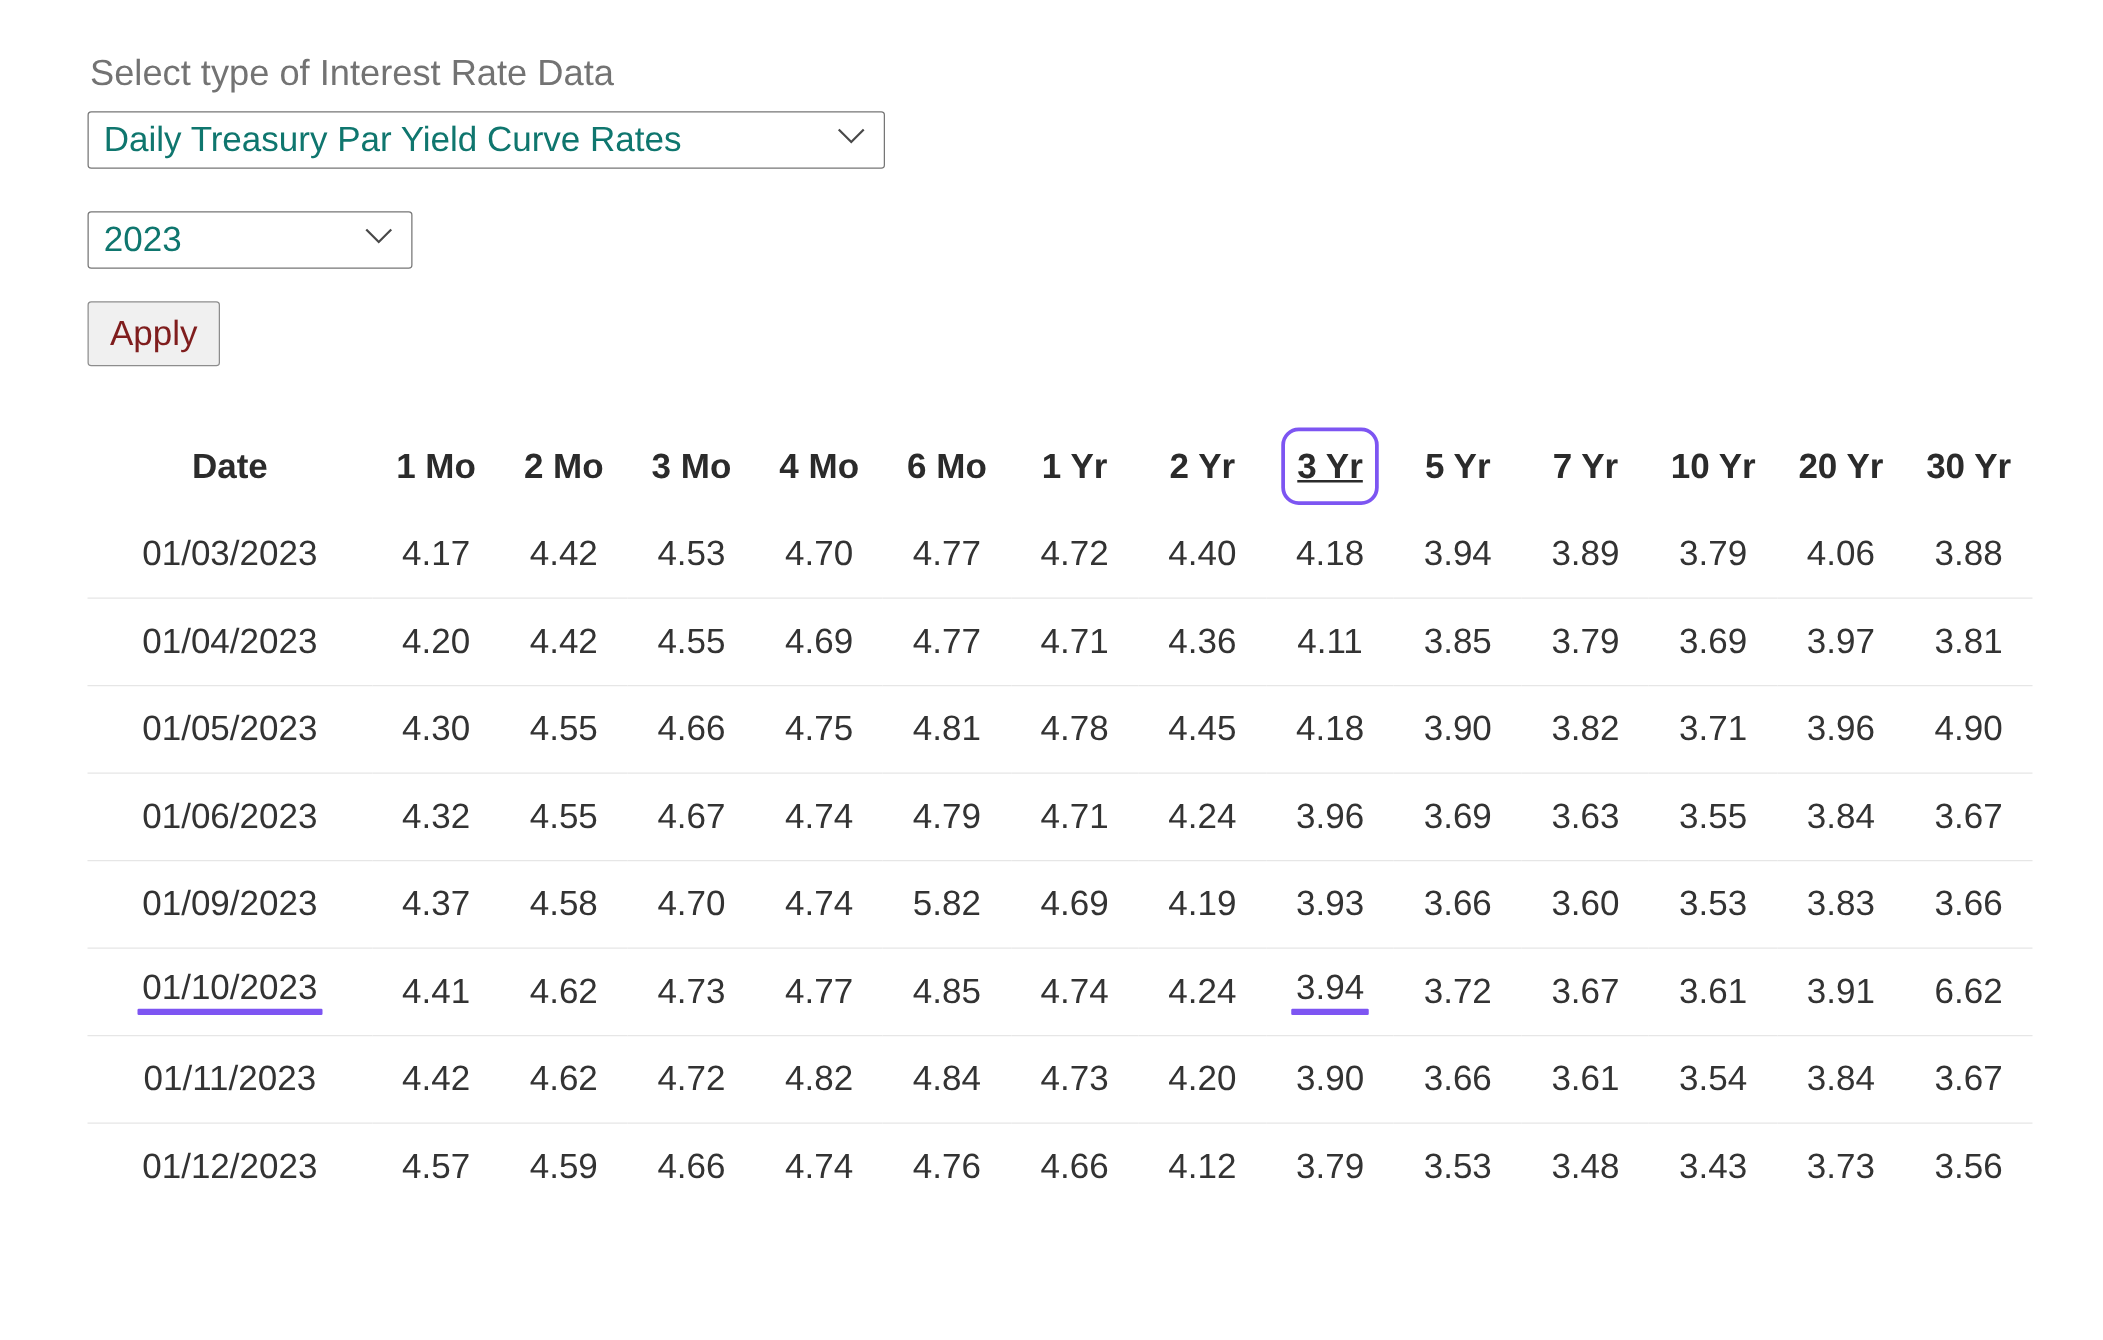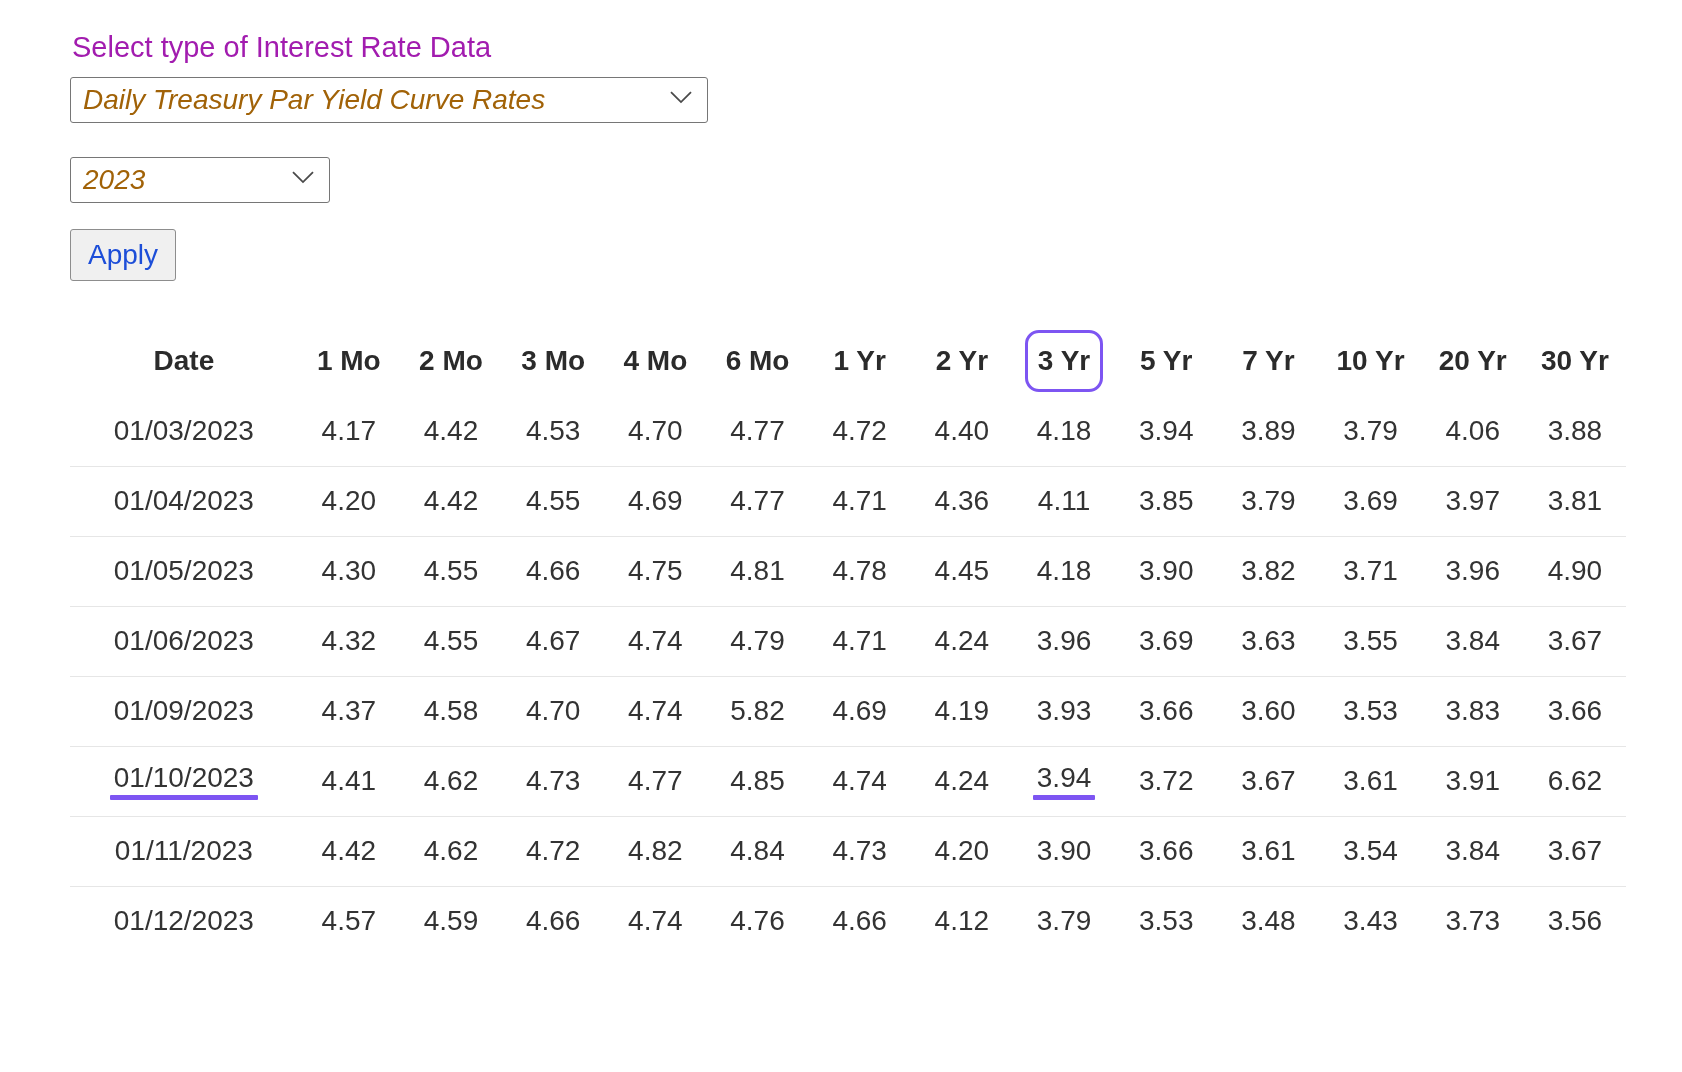--- a/index.html
+++ b/index.html
@@ -17,42 +17,41 @@
 
   .page {
     padding: 26px 0 0 70px;
     box-sizing: border-box;
   }
 
   
   .field-label {
     font-size: 29px;
     line-height: 1.2;
-    color: #a21caf;
-    margin: 4px 0 12px 2px;
+    color: #737373;
+    margin: 16px 0 12px 2px;
     font-weight: 400;
   }
 
   .select-wrap {
     position: relative;
     display: inline-block;
   }
   .select-box {
     box-sizing: border-box;
     height: 46px;
     border: 1px solid #767676;
     border-radius: 3px;
     background: #ffffff;
     font-size: 28px;
     line-height: 44px;
-    color: #a16207;
+    color: #0f766e;
     padding: 0 72px 0 12px;
     white-space: nowrap;
     display: inline-block;
-    font-style: italic;
   }
   .select-box.wide { width: 638px; }
   .select-box.narrow { width: 260px; }
 
   .chev {
     position: absolute;
     right: 16px;
     top: 50%;
     transform: translateY(-55%);
     pointer-events: none;
@@ -61,21 +60,21 @@
 
   .gap-1 { height: 34px; }
   .gap-2 { height: 26px; }
 
   .apply-btn {
     display: inline-block;
     box-sizing: border-box;
     font-family: "Liberation Sans", sans-serif;
     font-size: 28px;
     line-height: 46px;
-    color: #1d4ed8;
+    color: #7f1d1d;
     background: #f0f0f0;
     border: 1px solid #8d8d8d;
     border-radius: 3px;
     padding: 0 17px;
     height: 52px;
     cursor: pointer;
   }
 
   
   .table-wrap {
@@ -119,21 +118,21 @@
     left: 50%;
     top: 50%;
     transform: translate(-50%, -50%);
     width: 78px;
     height: 62px;
     border: 3px solid #7d55f2;
     border-radius: 14px;
     box-sizing: border-box;
     pointer-events: none;
   }
-  .hdr-ring .lbl { position: relative; z-index: 2; }
+  .hdr-ring .lbl { position: relative; z-index: 2; text-decoration: underline; }
 
   
   .uline {
     position: relative;
     display: inline-block;
     padding-bottom: 6px;
   }
   .uline::after {
     content: "";
     position: absolute;

